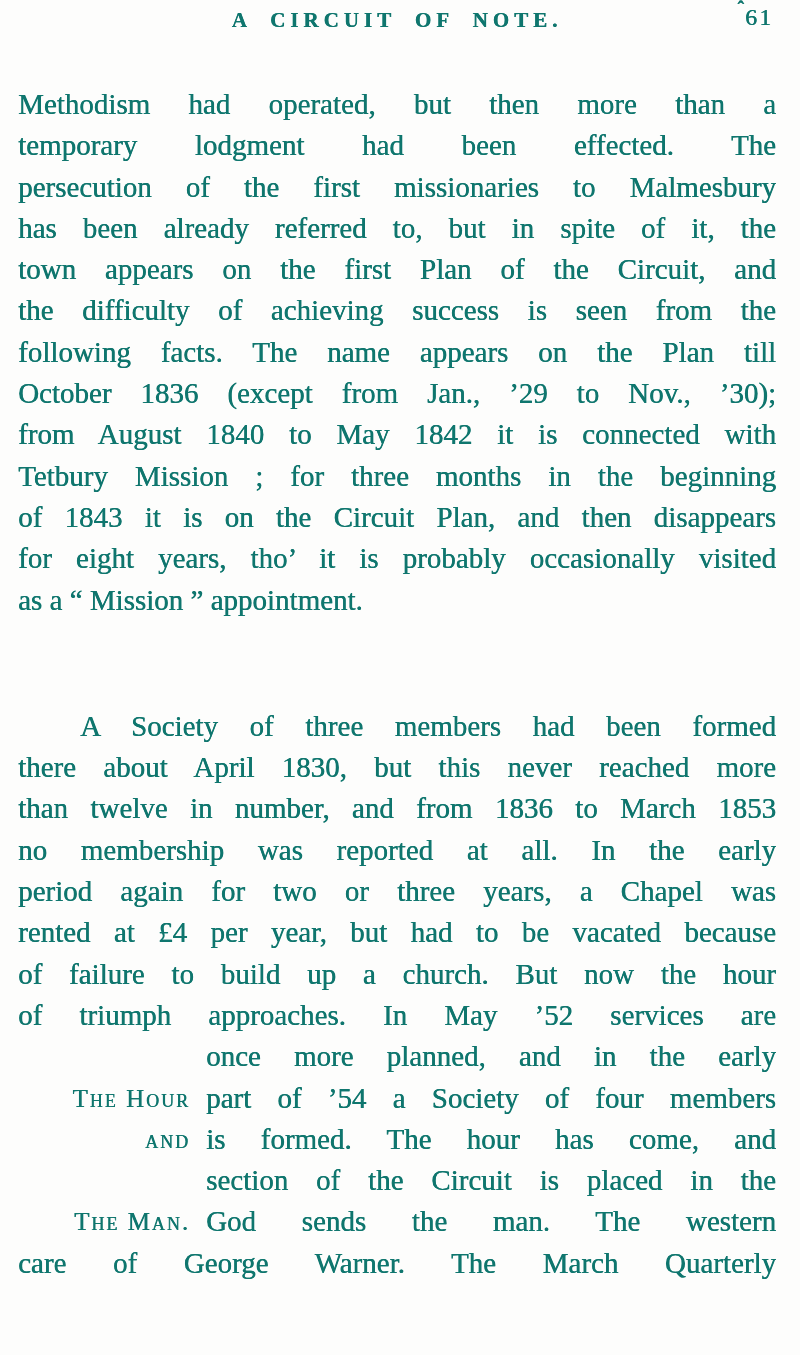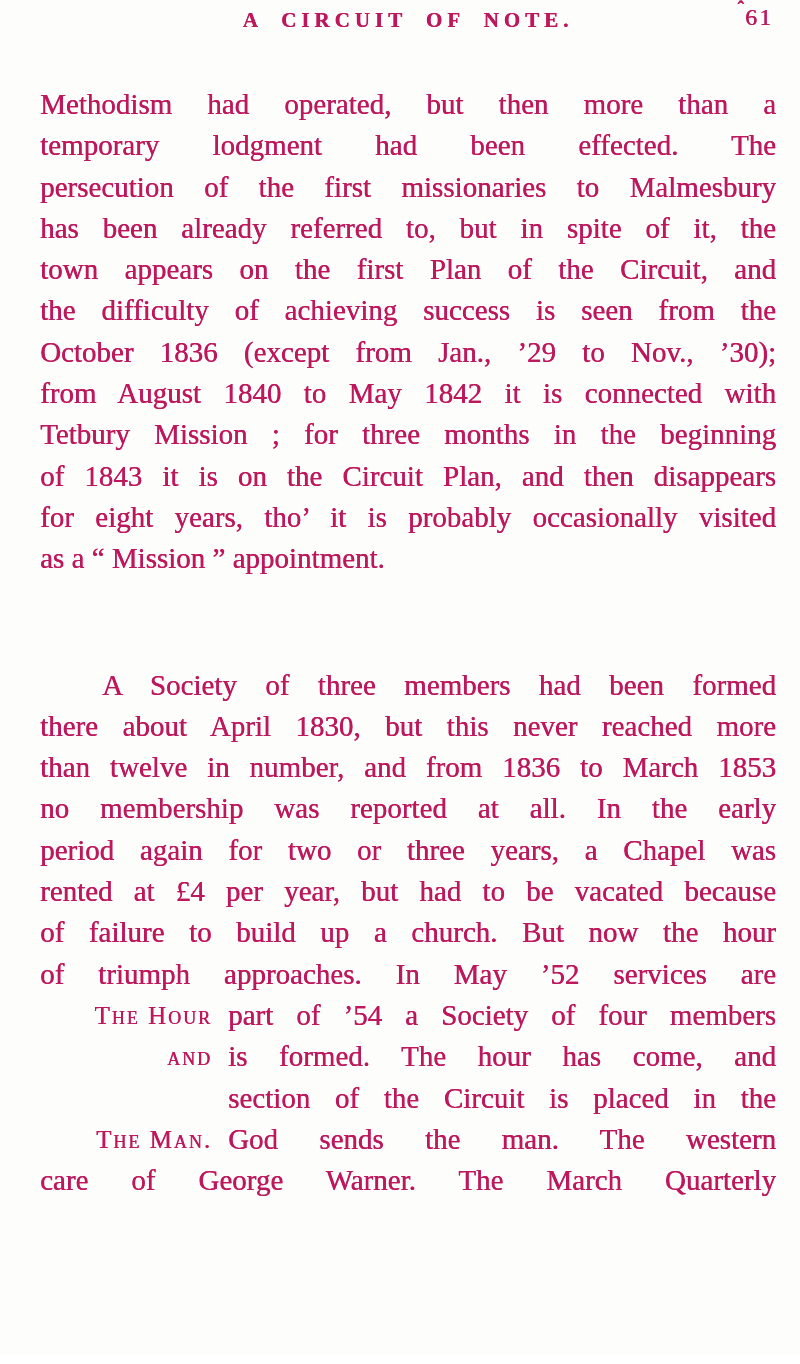--- a/index.html
+++ b/index.html
@@ -2,23 +2,23 @@
 <html><head>
 <meta charset="utf-8">
 <style>
   html, body { margin: 0; padding: 0; background: #ffffff; }
 
   .book-page {
     position: relative;
     width: 800px;
     height: 1355px;
     box-sizing: border-box;
-    padding: 0 24px 0 40px;
+    padding: 0 24px 0 18px;
     background: #fdfdfc;
-    color: #be185d;
+    color: #0f766e;
     font-family: "Liberation Serif", serif;
     overflow: hidden;
   }
 
   
   .running-header {
     position: relative;
     padding-top: 8px;
     height: 36px;
   }
@@ -98,20 +98,21 @@
 
   <div class="body-text">
 
     <div class="para-1">
       <div class="text-line">Methodism had operated, but then more than a</div>
       <div class="text-line">temporary lodgment had been effected.  The</div>
       <div class="text-line">persecution of the first missionaries to Malmesbury</div>
       <div class="text-line">has been already referred to, but in spite of it, the</div>
       <div class="text-line">town appears on the first Plan of the Circuit, and</div>
       <div class="text-line">the difficulty of achieving success is seen from the</div>
+      <div class="text-line">following facts.  The name appears on the Plan till</div>
       <div class="text-line">October 1836 (except from Jan., ’29 to Nov., ’30);</div>
       <div class="text-line">from August 1840 to May 1842 it is connected with</div>
       <div class="text-line">Tetbury Mission ; for three months in the beginning</div>
       <div class="text-line">of 1843 it is on the Circuit Plan, and then disappears</div>
       <div class="text-line">for eight years, tho’ it is probably occasionally visited</div>
       <div class="text-line no-just">as a “ Mission ” appointment.</div>
     </div>
 
     <div class="para-2">
       <div class="text-line indent-first">A Society of three members had been formed</div>
@@ -120,20 +121,21 @@
       <div class="text-line">no membership was reported at all.  In the early</div>
       <div class="text-line">period again for two or three years, a Chapel was</div>
       <div class="text-line">rented at £4 per year, but had to be vacated because</div>
       <div class="text-line">of failure to build up a church.  But now the hour</div>
       <div class="text-line">of triumph approaches.  In May ’52 services are</div>
     </div>
 
     <div>
       <div class="hour-row">
         <div class="sidenote-cell"></div>
+        <div class="text-line">once more planned, and in the early</div>
       </div>
       <div class="hour-row">
         <div class="sidenote-cell">The Hour</div>
         <div class="text-line">part of ’54 a Society of four members</div>
       </div>
       <div class="hour-row">
         <div class="sidenote-cell">and</div>
         <div class="text-line">is formed.  The hour has come, and</div>
       </div>
       <div class="hour-row">

